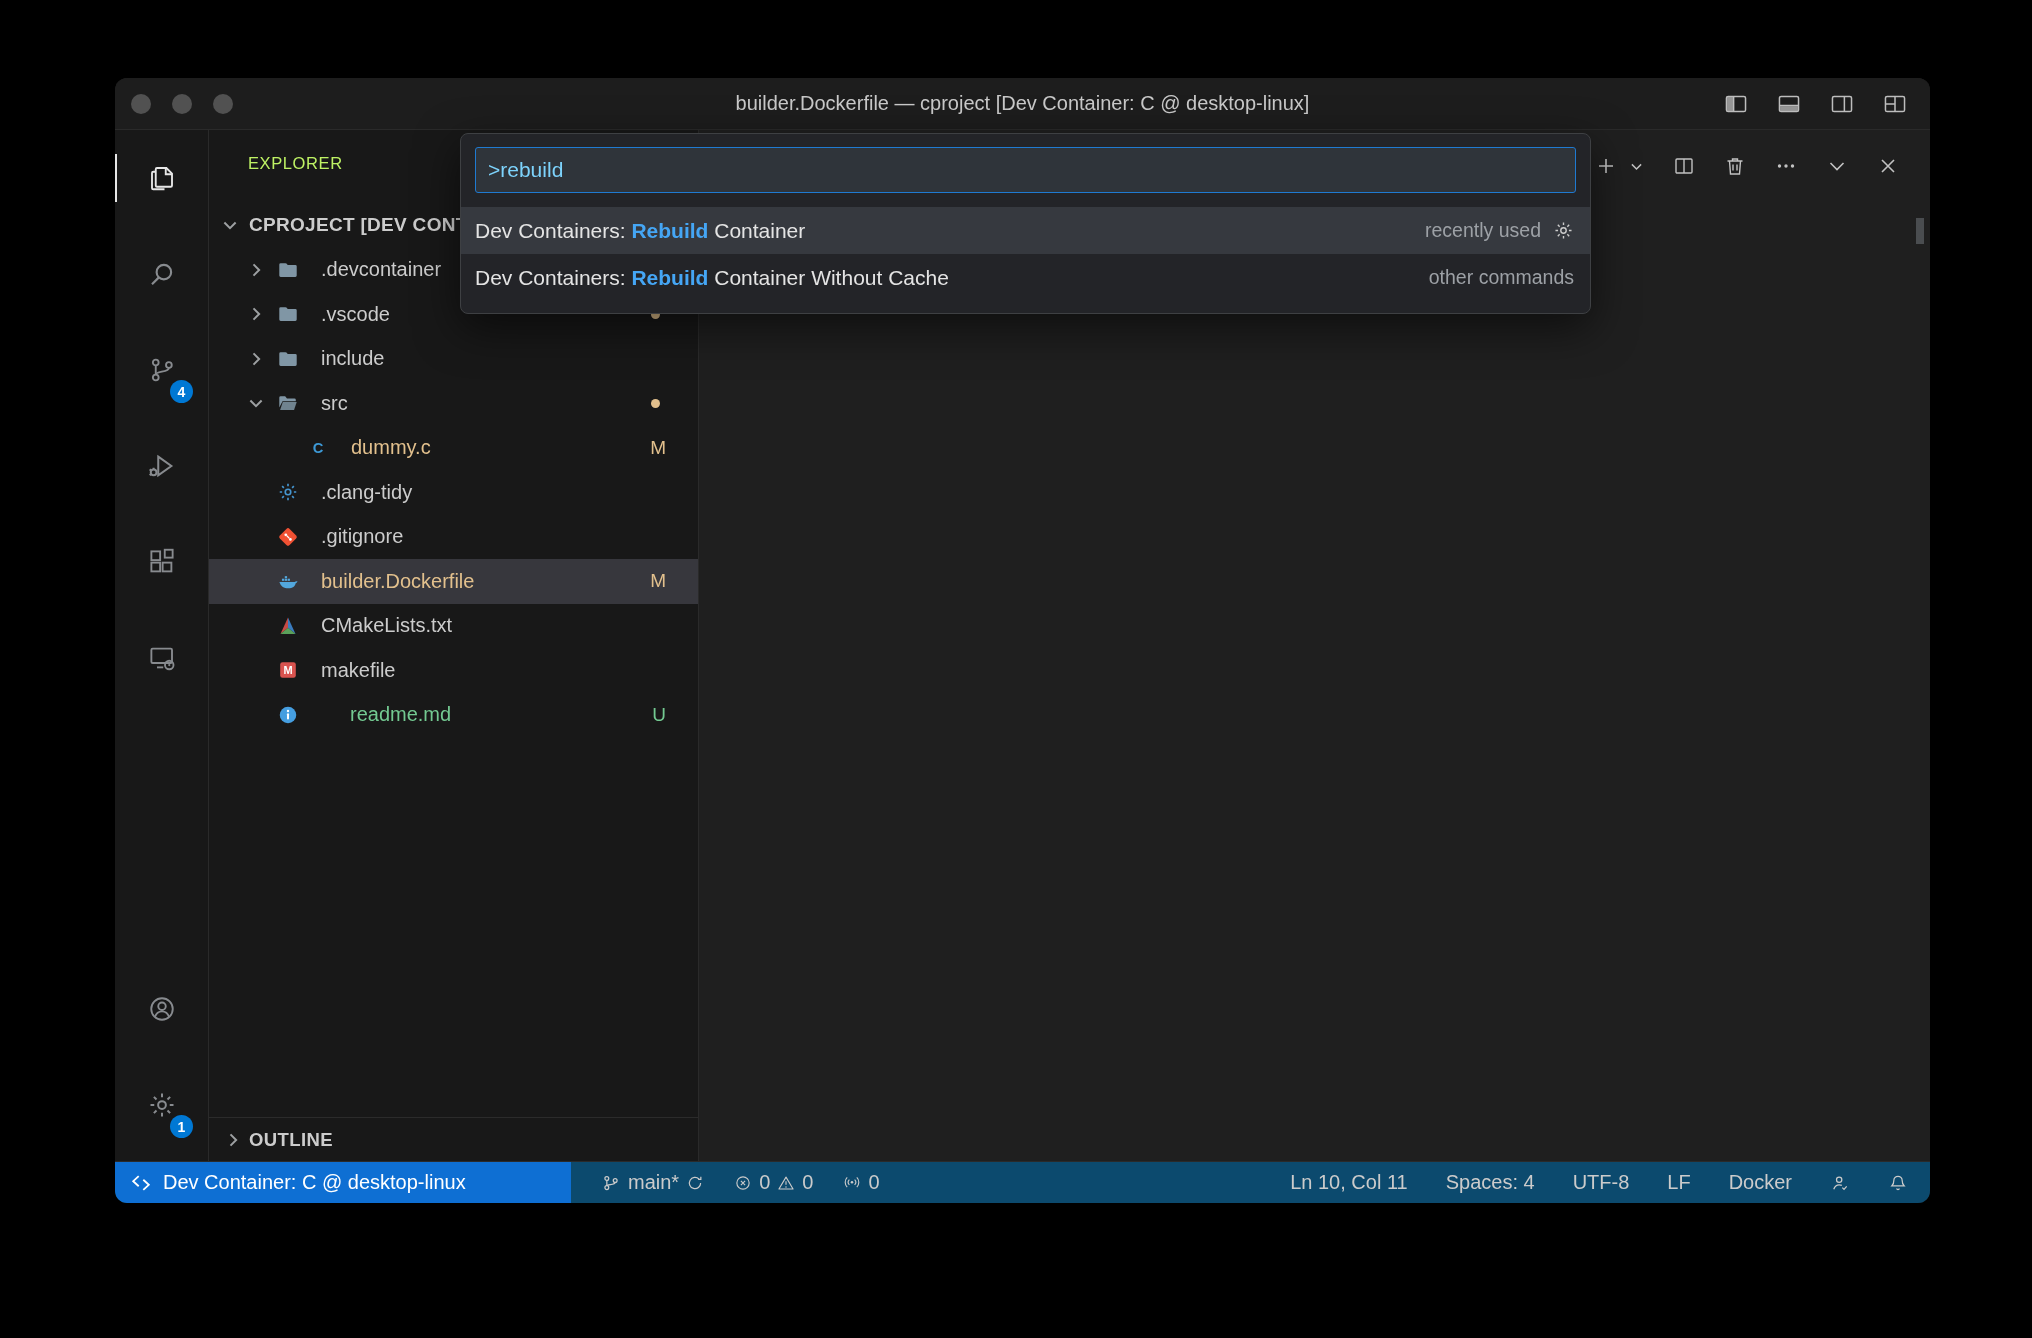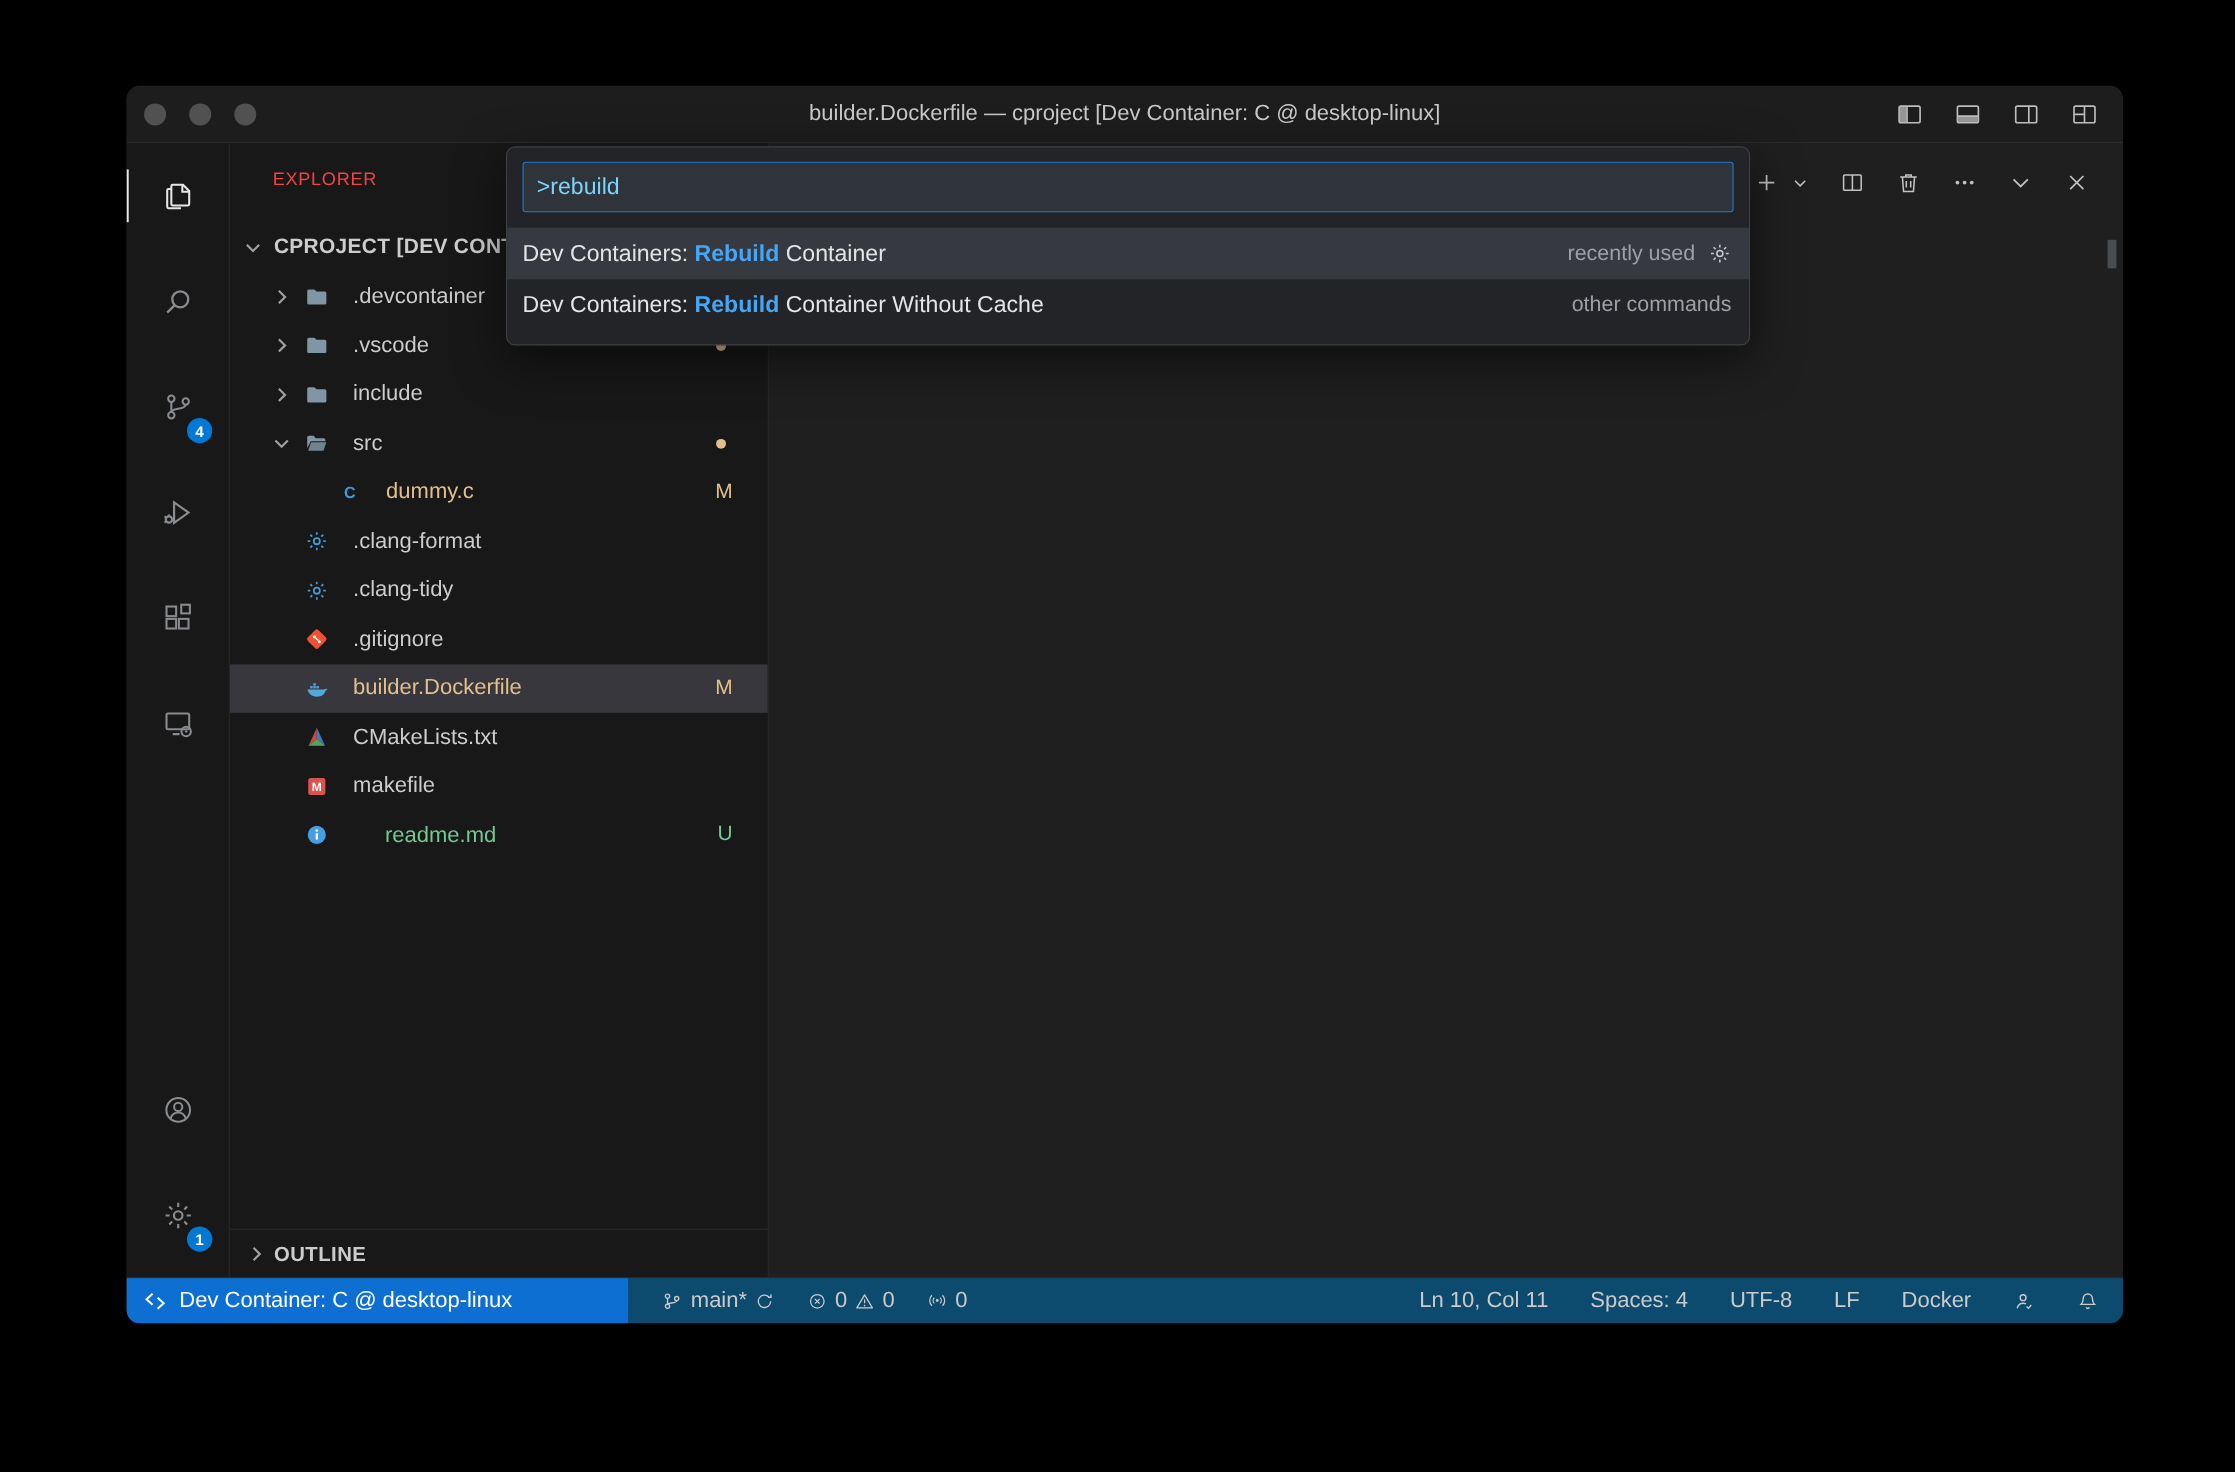--- a/index.html
+++ b/index.html
@@ -28,21 +28,21 @@
   .ab-item.active { color:#e7e7e7; }
   .ab-item.active::before { content:''; position:absolute; left:0; top:24px; width:2px; height:48px; background:#e7e7e7; }
   .ab-ic { width:30px; height:30px; }
   .ab-badge { position:absolute; right:15px; bottom:15px; min-width:23px; height:23px; padding:0 4px;
               background:#0078d4; color:#fff; border-radius:12px; font-size:14px; font-weight:600;
               display:flex; align-items:center; justify-content:center; }
 
   
   .sidebar { position:absolute; left:94px; top:52px; bottom:42px; width:490px; background:#181818;
              border-right:1px solid #2a2a2a; overflow:hidden; }
-  .sb-header { padding:24px 0 0 39px; color:#ef4444; font-size:16.5px; letter-spacing:.6px; height:50px; }
+  .sb-header { padding:24px 0 0 39px; color:#bef264; font-size:16.5px; letter-spacing:.6px; height:50px; }
   .tree { margin-top:23px; }
   .trow { position:relative; display:flex; align-items:center; height:44.5px; white-space:nowrap;
           color:#cccccc; font-size:20px; cursor:pointer; }
   .trow.sel { background:#37373d; }
   .trow.root .tlabel { font-weight:700; font-size:19px; letter-spacing:.3px; }
   .twisty { width:26px; height:20px; color:#9da0a2; flex:none; }
   .twisty svg { width:20px; height:20px; display:block; margin:auto; }
   .fic { width:22px; height:22px; flex:none; margin-left:8px; margin-right:16px; }
   .tlabel { margin-left:6px; }
   .state-modified { color:#e2c08d; }
@@ -266,28 +266,20 @@
             </svg></span>
           <span class="tlabel state-modified">dummy.c</span>
           <span class="badge-txt state-modified">M</span>
         </div>
         <div class="trow" style="padding-left: 34px;">
           <span class="twisty"></span>
           <span class="fic"><svg viewBox="0 0 24 24" fill="none" stroke="#4596d1" stroke-width="1.8">
               <circle cx="12" cy="12" r="3"></circle>
               <path d="M12 3v2.6M12 18.4V21M3 12h2.6M18.4 12H21M5.6 5.6l1.9 1.9M16.5 16.5l1.9 1.9M18.4 5.6l-1.9 1.9M7.5 16.5l-1.9 1.9"></path>
             </svg></span>
-          <span class="tlabel">.clang-format</span>
-        </div>
-        <div class="trow" style="padding-left: 34px;">
-          <span class="twisty"></span>
-          <span class="fic"><svg viewBox="0 0 24 24" fill="none" stroke="#4596d1" stroke-width="1.8">
-              <circle cx="12" cy="12" r="3"></circle>
-              <path d="M12 3v2.6M12 18.4V21M3 12h2.6M18.4 12H21M5.6 5.6l1.9 1.9M16.5 16.5l1.9 1.9M18.4 5.6l-1.9 1.9M7.5 16.5l-1.9 1.9"></path>
-            </svg></span>
           <span class="tlabel">.clang-tidy</span>
         </div>
         <div class="trow" style="padding-left: 34px;">
           <span class="twisty"></span>
           <span class="fic"><svg viewBox="0 0 24 24">
               <g transform="rotate(45 12 12)">
                 <rect x="4.5" y="4.5" width="15" height="15" rx="2.5" fill="#f05133"></rect>
               </g>
               <circle cx="9.6" cy="9.6" r="1.5" fill="#fff"></circle>
               <circle cx="14.6" cy="14.6" r="1.5" fill="#fff"></circle>

